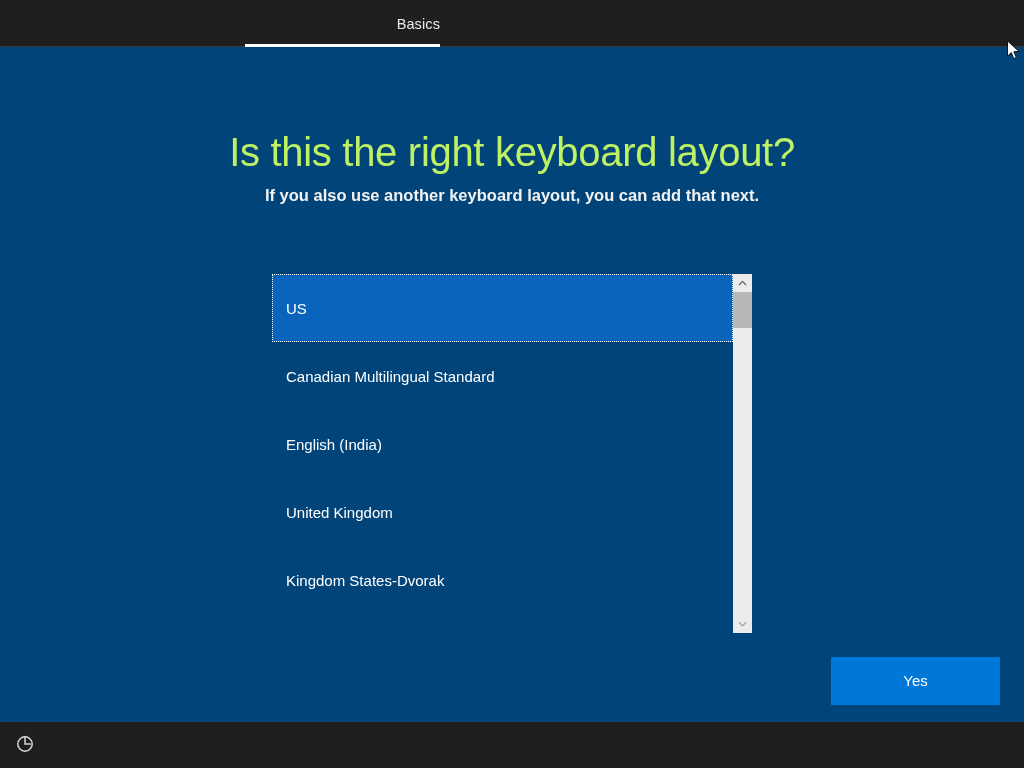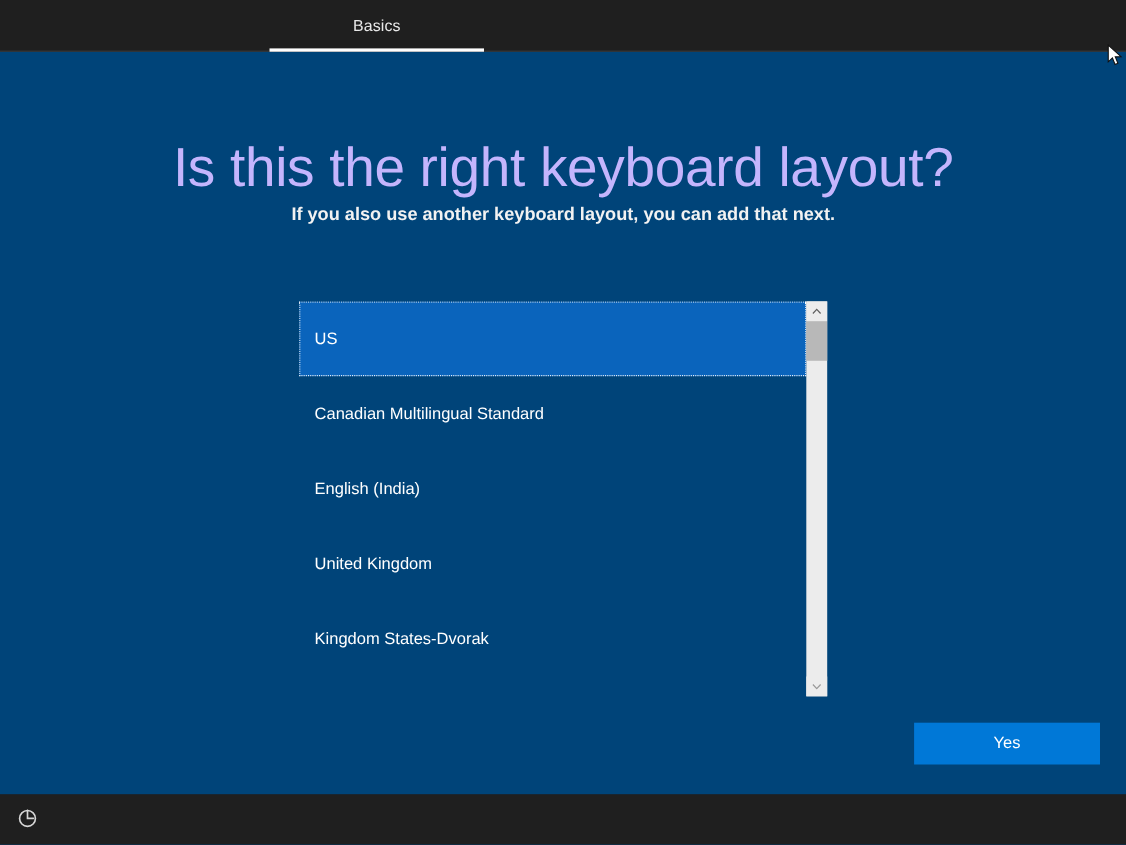--- a/index.html
+++ b/index.html
@@ -39,21 +39,21 @@
     top: 0;
     width: 195px;
     height: 47px;
   }
   .tab {
     position: relative;
     width: 100%;
     height: 47px;
     display: flex;
     align-items: center;
-    justify-content: center;
+    justify-content: flex-end;
     color: #cfcfcf;
     font-size: 14.5px;
     letter-spacing: .1px;
     cursor: default;
   }
   .tab.active { color: #e9e9e9; }
   .tab.active::after {
     content: "";
     position: absolute;
     left: 0;
@@ -63,22 +63,22 @@
     background: #ffffff;
   }
 
   
   #headline {
     position: absolute;
     left: 0;
     top: 122px;
     width: 1024px;
     text-align: center;
-    color: #c4b5fd;
-    font-size: 50px;
+    color: #bef264;
+    font-size: 40px;
     font-weight: 300;
     line-height: 60px;
     letter-spacing: -.3px;
     white-space: nowrap;
   }
   #subhead {
     position: absolute;
     left: 0;
     top: 184px;
     width: 1024px;
@@ -161,21 +161,21 @@
     background: #b8b8b8;
     cursor: default;
   }
 
   
   #yesbtn {
     position: absolute;
     left: 831px;
     top: 657px;
     width: 169px;
-    height: 38px;
+    height: 48px;
     background: #0078d7;
     color: #ffffff;
     border: none;
     font-family: "Liberation Sans", sans-serif;
     font-size: 15px;
     line-height: 38px;
     text-align: center;
     cursor: default;
     padding: 0;
   }

